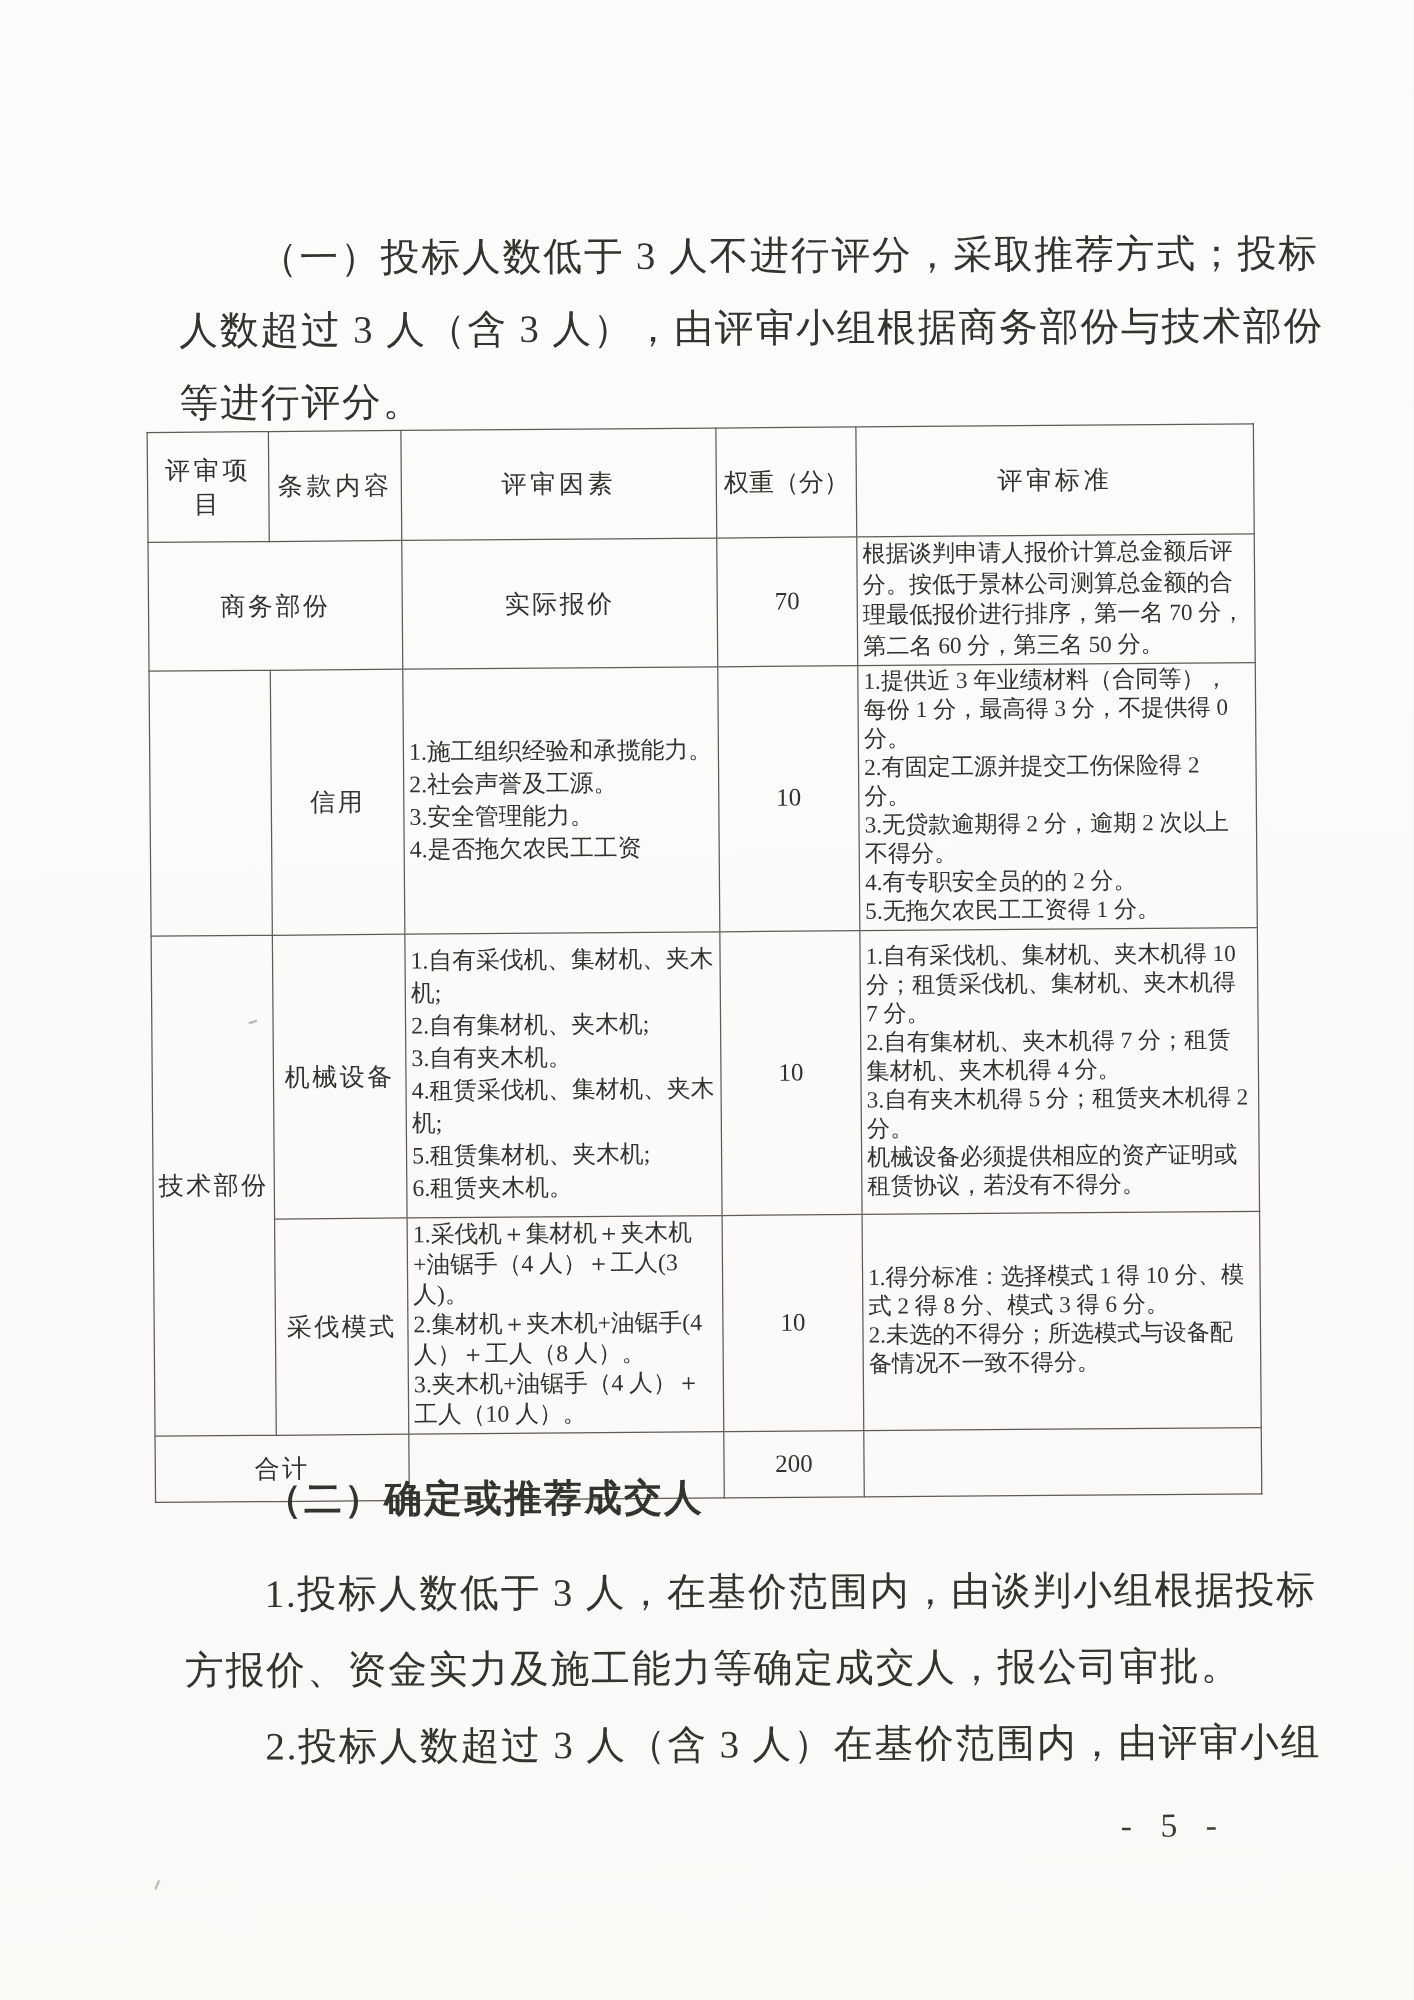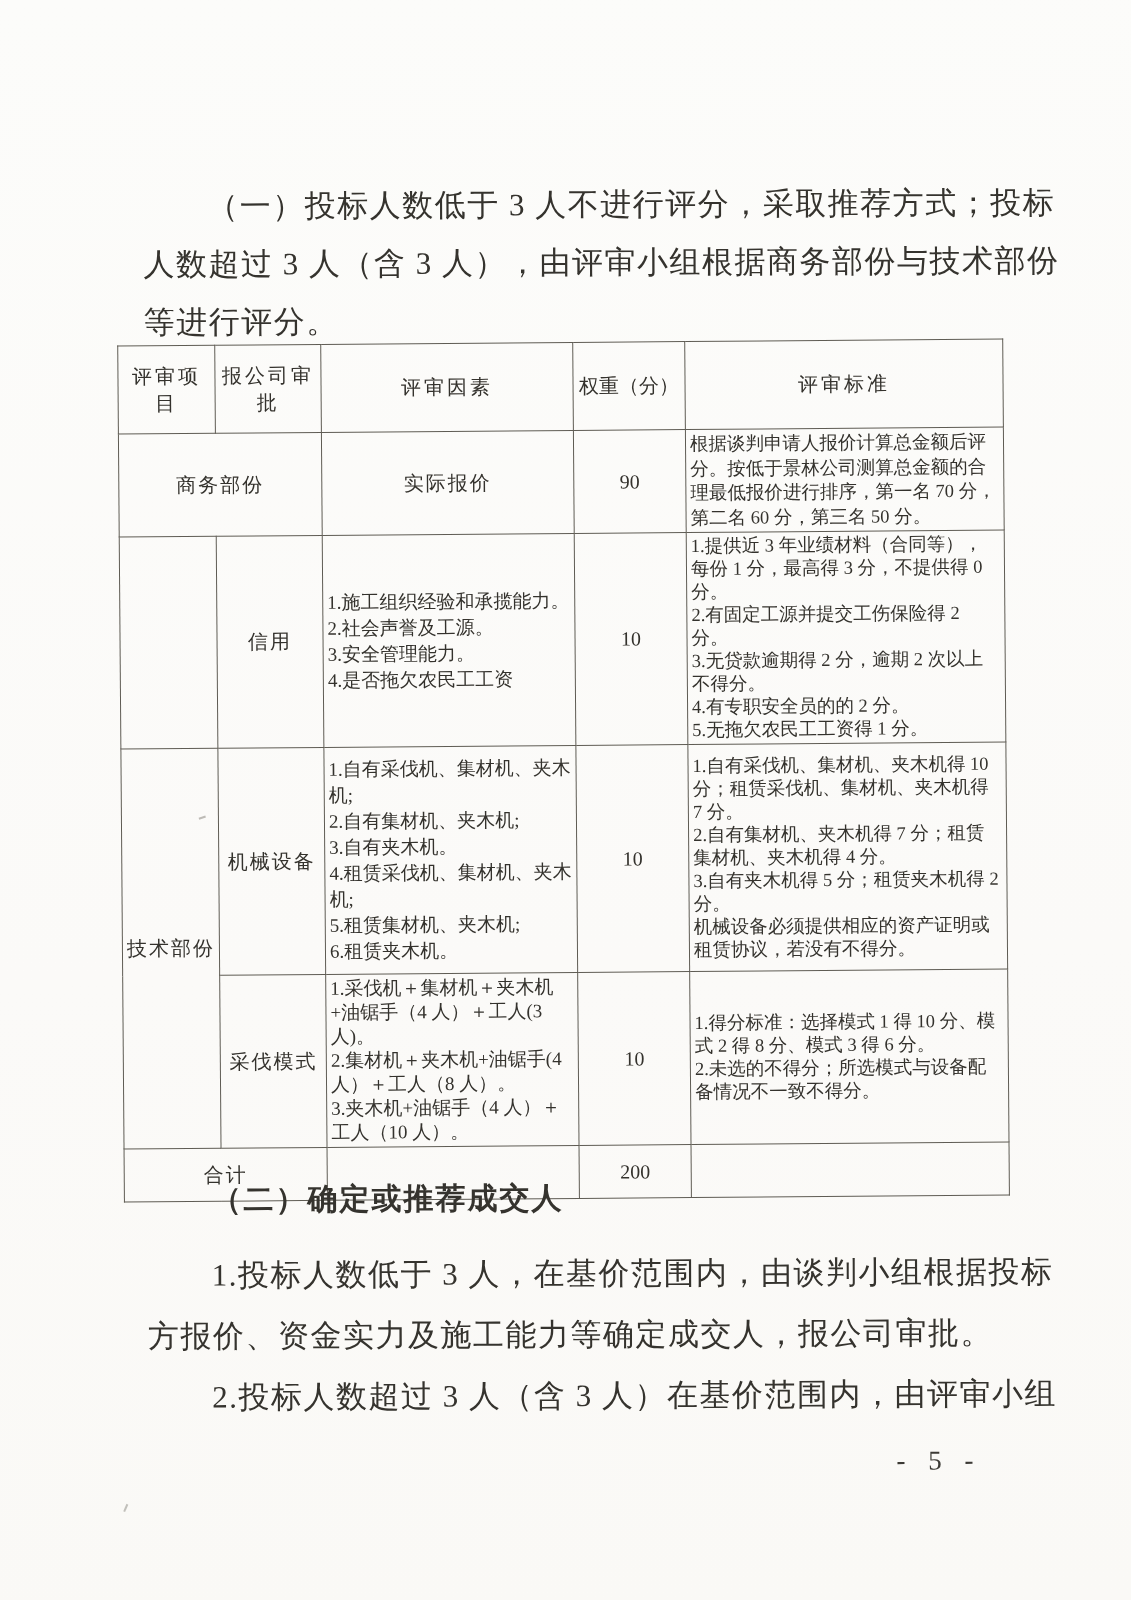--- a/index.html
+++ b/index.html
@@ -84,30 +84,30 @@
       <colgroup>
         <col style="width:97px">
           <col style="width:106px">
           <col style="width:252px">
           <col style="width:112px">
           <col style="width:318px">
       </colgroup>
       <tbody>
           <tr style="height:88px">
         <th class="th-cell">评审项目</th>
-        <th class="th-cell">报公司审批</th>
+        <th class="th-cell">条款内容</th>
         <th class="th-cell">评审因素</th>
         <th class="th-cell" style="letter-spacing:0;">权重（分）</th>
         <th class="th-cell">评审标准</th>
       </tr>
 
       <tr style="height:103px">
         <td colspan="2" class="c-center">商务部份</td>
         <td class="c-center">实际报价</td>
-        <td class="c-num">90</td>
+        <td class="c-num">70</td>
         <td class="c-std-big">根据谈判申请人报价计算总金额后评分。按低于景林公司测算总金额的合理最低报价进行排序，第一名 70 分，第二名 60 分，第三名 50 分。</td>
       </tr>
 
       <tr style="height:205px">
         <td></td>
         <td class="c-center">信用</td>
         <td class="c-list">
           <div>1.施工组织经验和承揽能力。</div>
           <div>2.社会声誉及工源。</div>
           <div>3.安全管理能力。</div>

